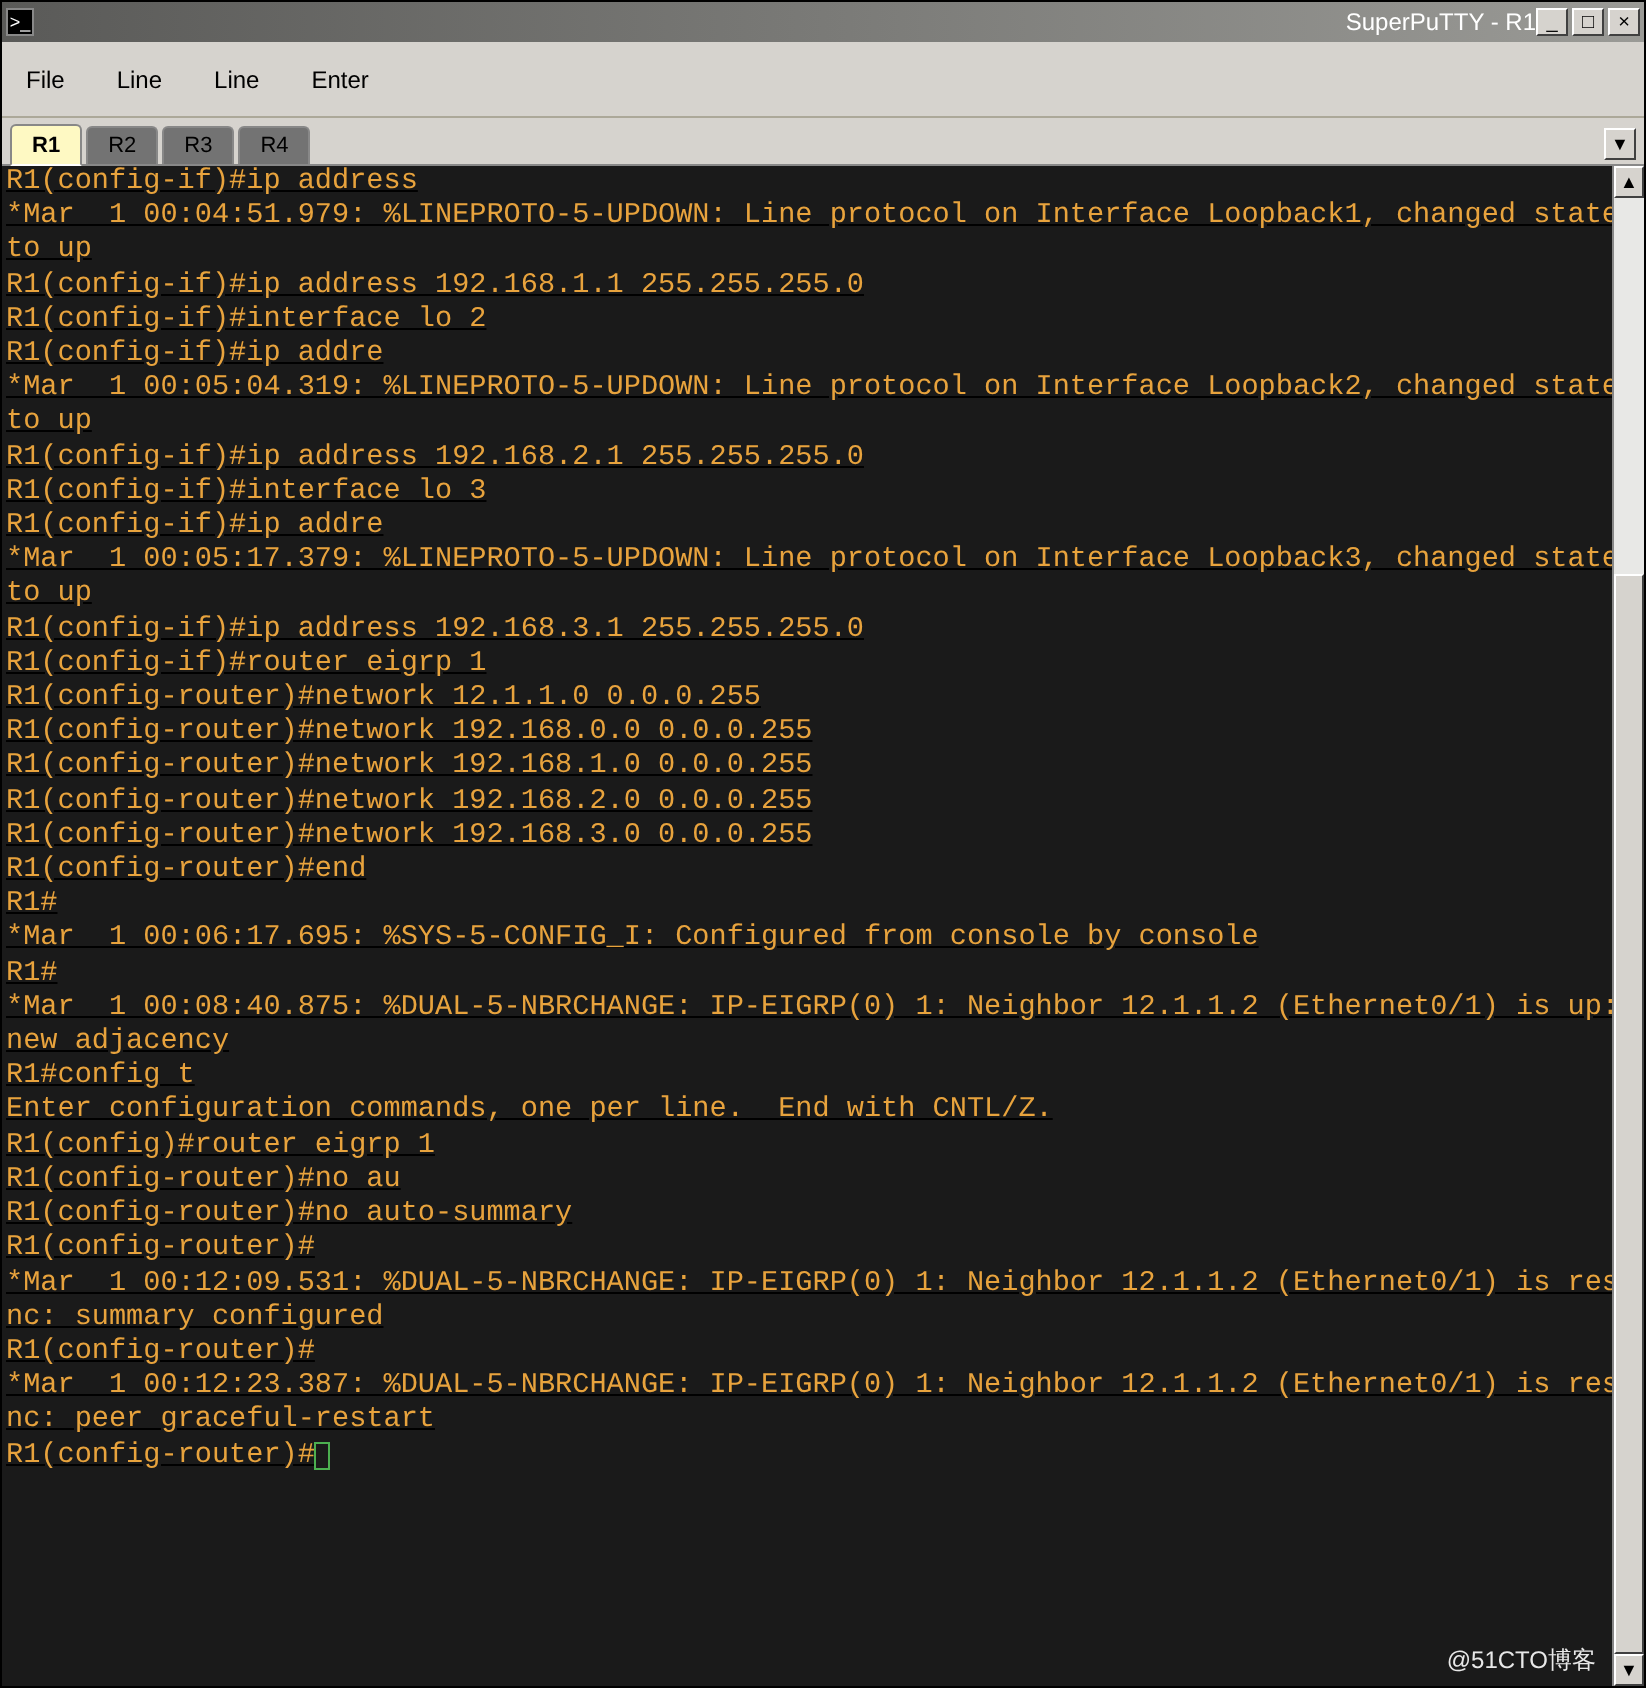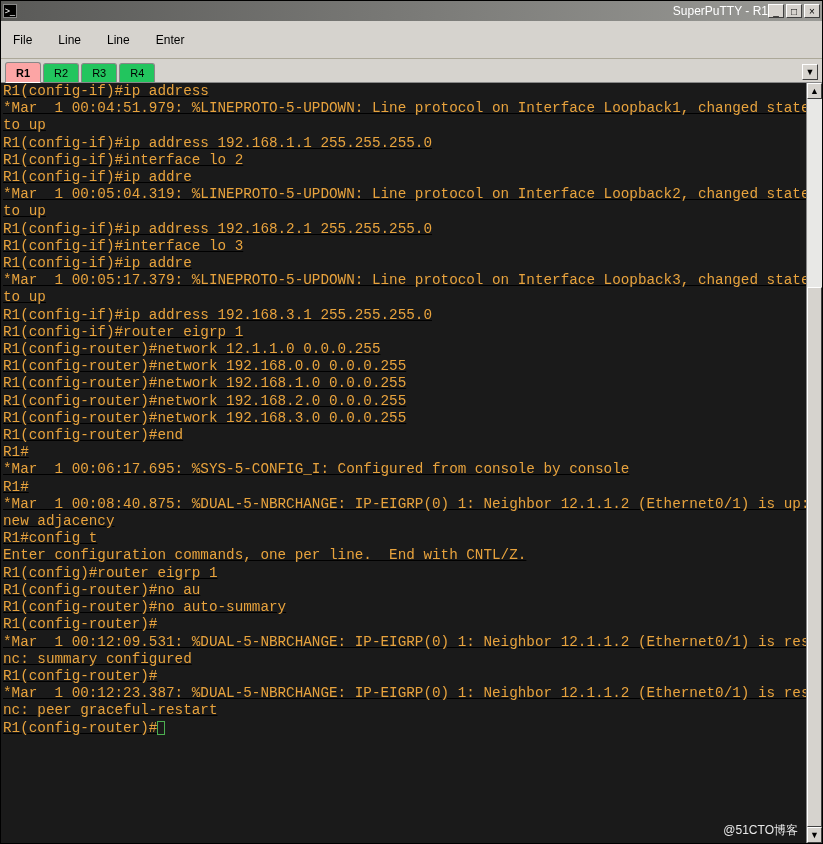--- a/index.html
+++ b/index.html
@@ -56,30 +56,30 @@
     height: 24px;
     background: #d6d3ce;
     display: flex; align-items: flex-end;
     padding: 0 4px;
     position: relative;
     border-bottom: 1px solid #888;
   }
   .tab {
     border: 1px solid #888;
     border-bottom: none;
-    background: #22c55e;
+    background: #737373;
     font-size: 11px;
     padding: 3px 10px 3px 10px;
     margin-right: 2px;
     border-top-left-radius: 3px;
     border-top-right-radius: 3px;
     position: relative;
   }
   .tab.active {
-    background: #fca5a5;
+    background: #fef9c3;
     font-weight: bold;
     border-bottom: 1px solid #fff;
     margin-bottom: -1px;
     padding-top: 4px;
   }
   .tab-strip .dropdown {
     margin-left: auto;
     width: 16px; height: 16px;
     background: #d6d3ce;
     border: 1px solid #fff;

